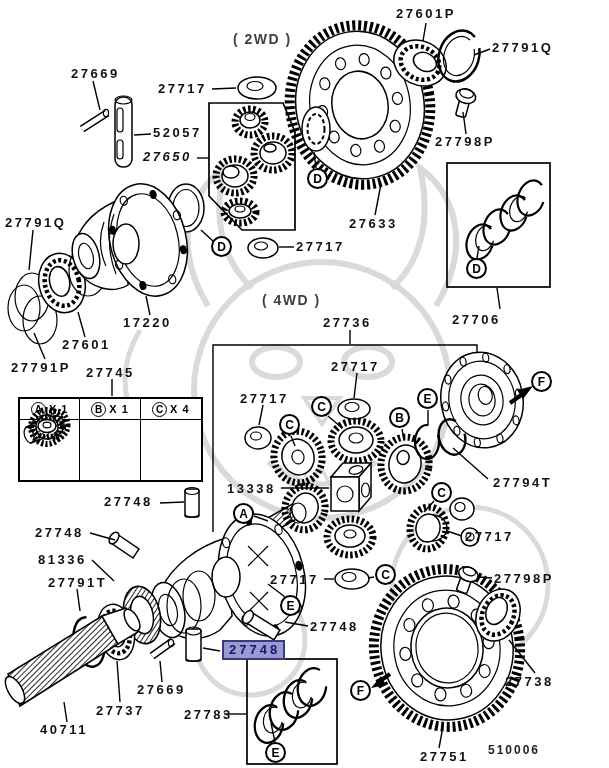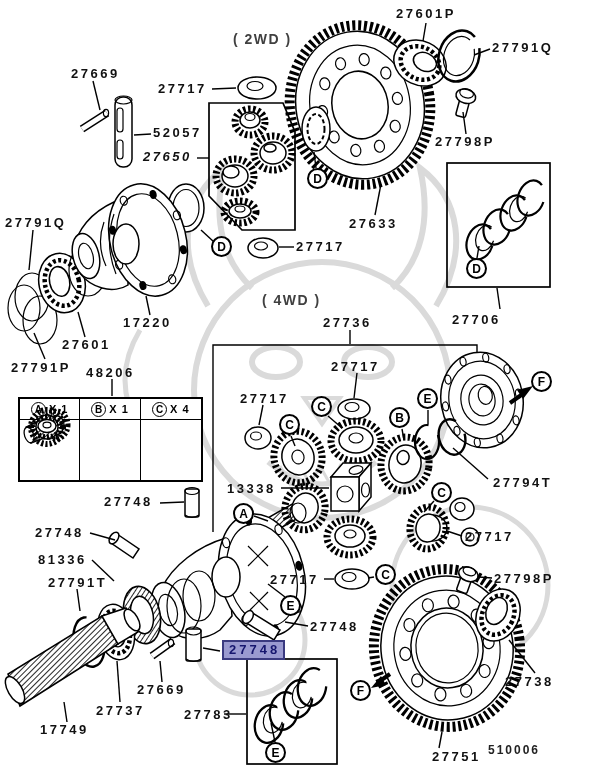--- a/index.html
+++ b/index.html
@@ -465,40 +465,40 @@
 <div class="lbl" style="left:143px;top:150px;font-style:italic;">27650</div>
 <div class="lbl" style="left:435px;top:135px;">27798P</div>
 <div class="lbl" style="left:349px;top:217px;">27633</div>
 <div class="lbl" style="left:5px;top:216px;">27791Q</div>
 <div class="lbl" style="left:296px;top:240px;">27717</div>
 <div class="lbl" style="left:123px;top:316px;">17220</div>
 <div class="lbl" style="left:323px;top:316px;">27736</div>
 <div class="lbl" style="left:62px;top:338px;">27601</div>
 <div class="lbl" style="left:452px;top:313px;">27706</div>
 <div class="lbl" style="left:11px;top:361px;">27791P</div>
-<div class="lbl" style="left:86px;top:366px;">48206</div>
+<div class="lbl" style="left:86px;top:366px;">27745</div>
 <div class="lbl" style="left:240px;top:392px;">27717</div>
 <div class="lbl" style="left:331px;top:360px;">27717</div>
 <div class="lbl" style="left:227px;top:482px;">13338</div>
 <div class="lbl" style="left:493px;top:476px;">27794T</div>
 <div class="lbl" style="left:465px;top:530px;">27717</div>
 <div class="lbl" style="left:104px;top:495px;">27748</div>
 <div class="lbl" style="left:35px;top:526px;">27748</div>
 <div class="lbl" style="left:38px;top:553px;">81336</div>
 <div class="lbl" style="left:48px;top:576px;">27791T</div>
 <div class="lbl" style="left:270px;top:573px;">27717</div>
 <div class="lbl" style="left:310px;top:620px;">27748</div>
 <div class="lbl hl" style="left:222px;top:640px;">27748</div>
 <div class="lbl" style="left:137px;top:683px;">27669</div>
 <div class="lbl" style="left:96px;top:704px;text-align:right;">27737</div>
 <div class="lbl" style="left:152px;top:708px;margin-left:32px;">27783</div>
-<div class="lbl" style="left:40px;top:723px;">17749</div>
+<div class="lbl" style="left:40px;top:723px;">40711</div>
 <div class="lbl" style="left:494px;top:572px;">27798P</div>
 <div class="lbl" style="left:505px;top:675px;">27738</div>
-<div class="lbl" style="left:432px;top:750px;">27751</div>
+<div class="lbl" style="left:420px;top:750px;">27751</div>
 
 <div class="code" style="left:488px;top:744px;">510006</div>
 
 <div class="mk" style="left:307px;top:168px;">D</div>
 <div class="mk" style="left:211px;top:236px;">D</div>
 <div class="mk" style="left:466px;top:258px;">D</div>
 <div class="mk" style="left:311px;top:396px;">C</div>
 <div class="mk" style="left:279px;top:414px;">C</div>
 <div class="mk" style="left:389px;top:407px;">B</div>
 <div class="mk" style="left:417px;top:388px;">E</div>

